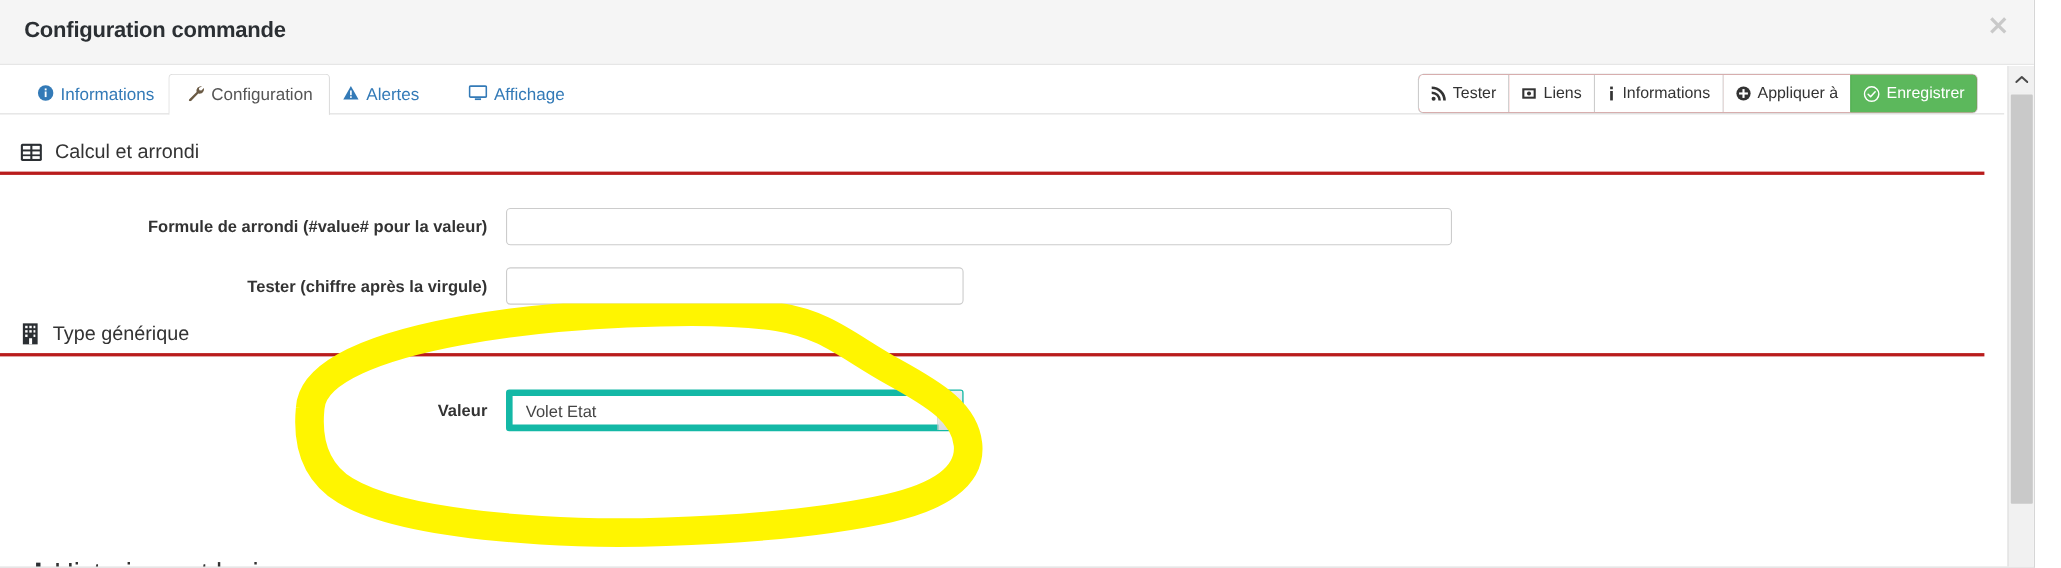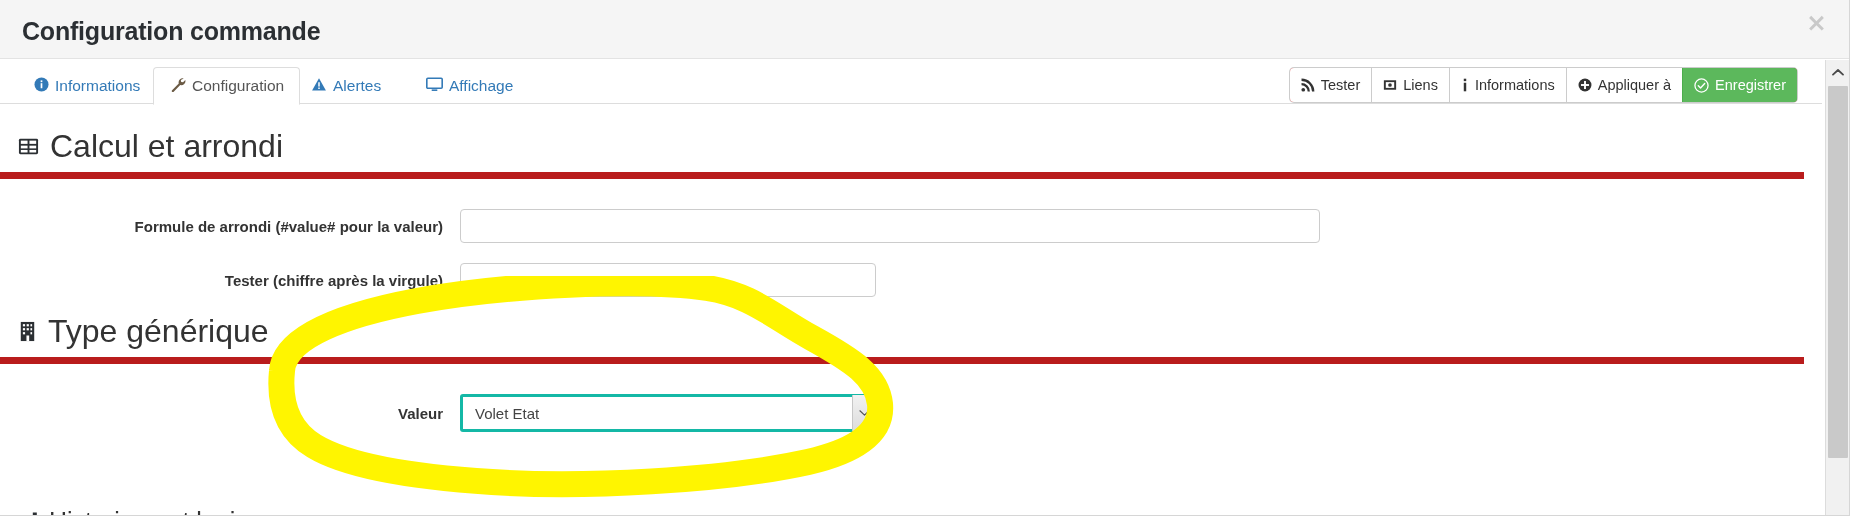--- a/index.html
+++ b/index.html
@@ -26,21 +26,21 @@
   
   #modal-header {
     position: relative;
     height: 59px;
     background: #f5f5f5;
     border-bottom: 1px solid #e3e3e3;
   }
   #modal-title {
     position: absolute;
     left: 22px; top: 17px;
-    font-size: 25px;
+    font-size: 20px;
     font-weight: bold;
     color: #2b2f33;
     letter-spacing: -0.2px;
   }
   #close-btn {
     position: absolute;
     right: 22px; top: 10px;
     font-size: 25px;
     line-height: 1;
     color: #c9c9c9;
@@ -124,22 +124,22 @@
 
   
   #content { position: absolute; left: 0; top: 46px; width: 1822px; }
 
   .section-head {
     display: flex;
     align-items: center;
     gap: 11px;
     padding: 0 0 7px 18px;
     margin: 0 18px 0 0;
-    border-bottom: 7px solid #b91c1c;
-    font-size: 32px;
+    border-bottom: 3px solid #b91c1c;
+    font-size: 18px;
     font-weight: 300;
     color: #333333;
   }
   .section-head .sicon { display: inline-flex; align-items: center; color: #2b2f33; }
 
   .form-row {
     display: flex;
     align-items: center;
     width: 100%;
   }
@@ -167,21 +167,21 @@
   #input-arrondi { width: 416px; }
 
   
   .select-wrap { position: relative; width: 416px; height: 38px; }
   #select-valeur {
     width: 416px; height: 38px;
     padding: 6px 34px 6px 12px;
     font-size: 15px;
     color: #444444;
     background: #ffffff;
-    border: 3px solid #14b8a6;
+    border: 6px solid #14b8a6;
     border-radius: 3px;
     -webkit-appearance: none;
     appearance: none;
     outline: none;
     font-family: "Liberation Sans", "DejaVu Sans", sans-serif;
   }
   .select-btn {
     position: absolute;
     right: 1px; top: 1px;
     width: 23px; height: 36px;

